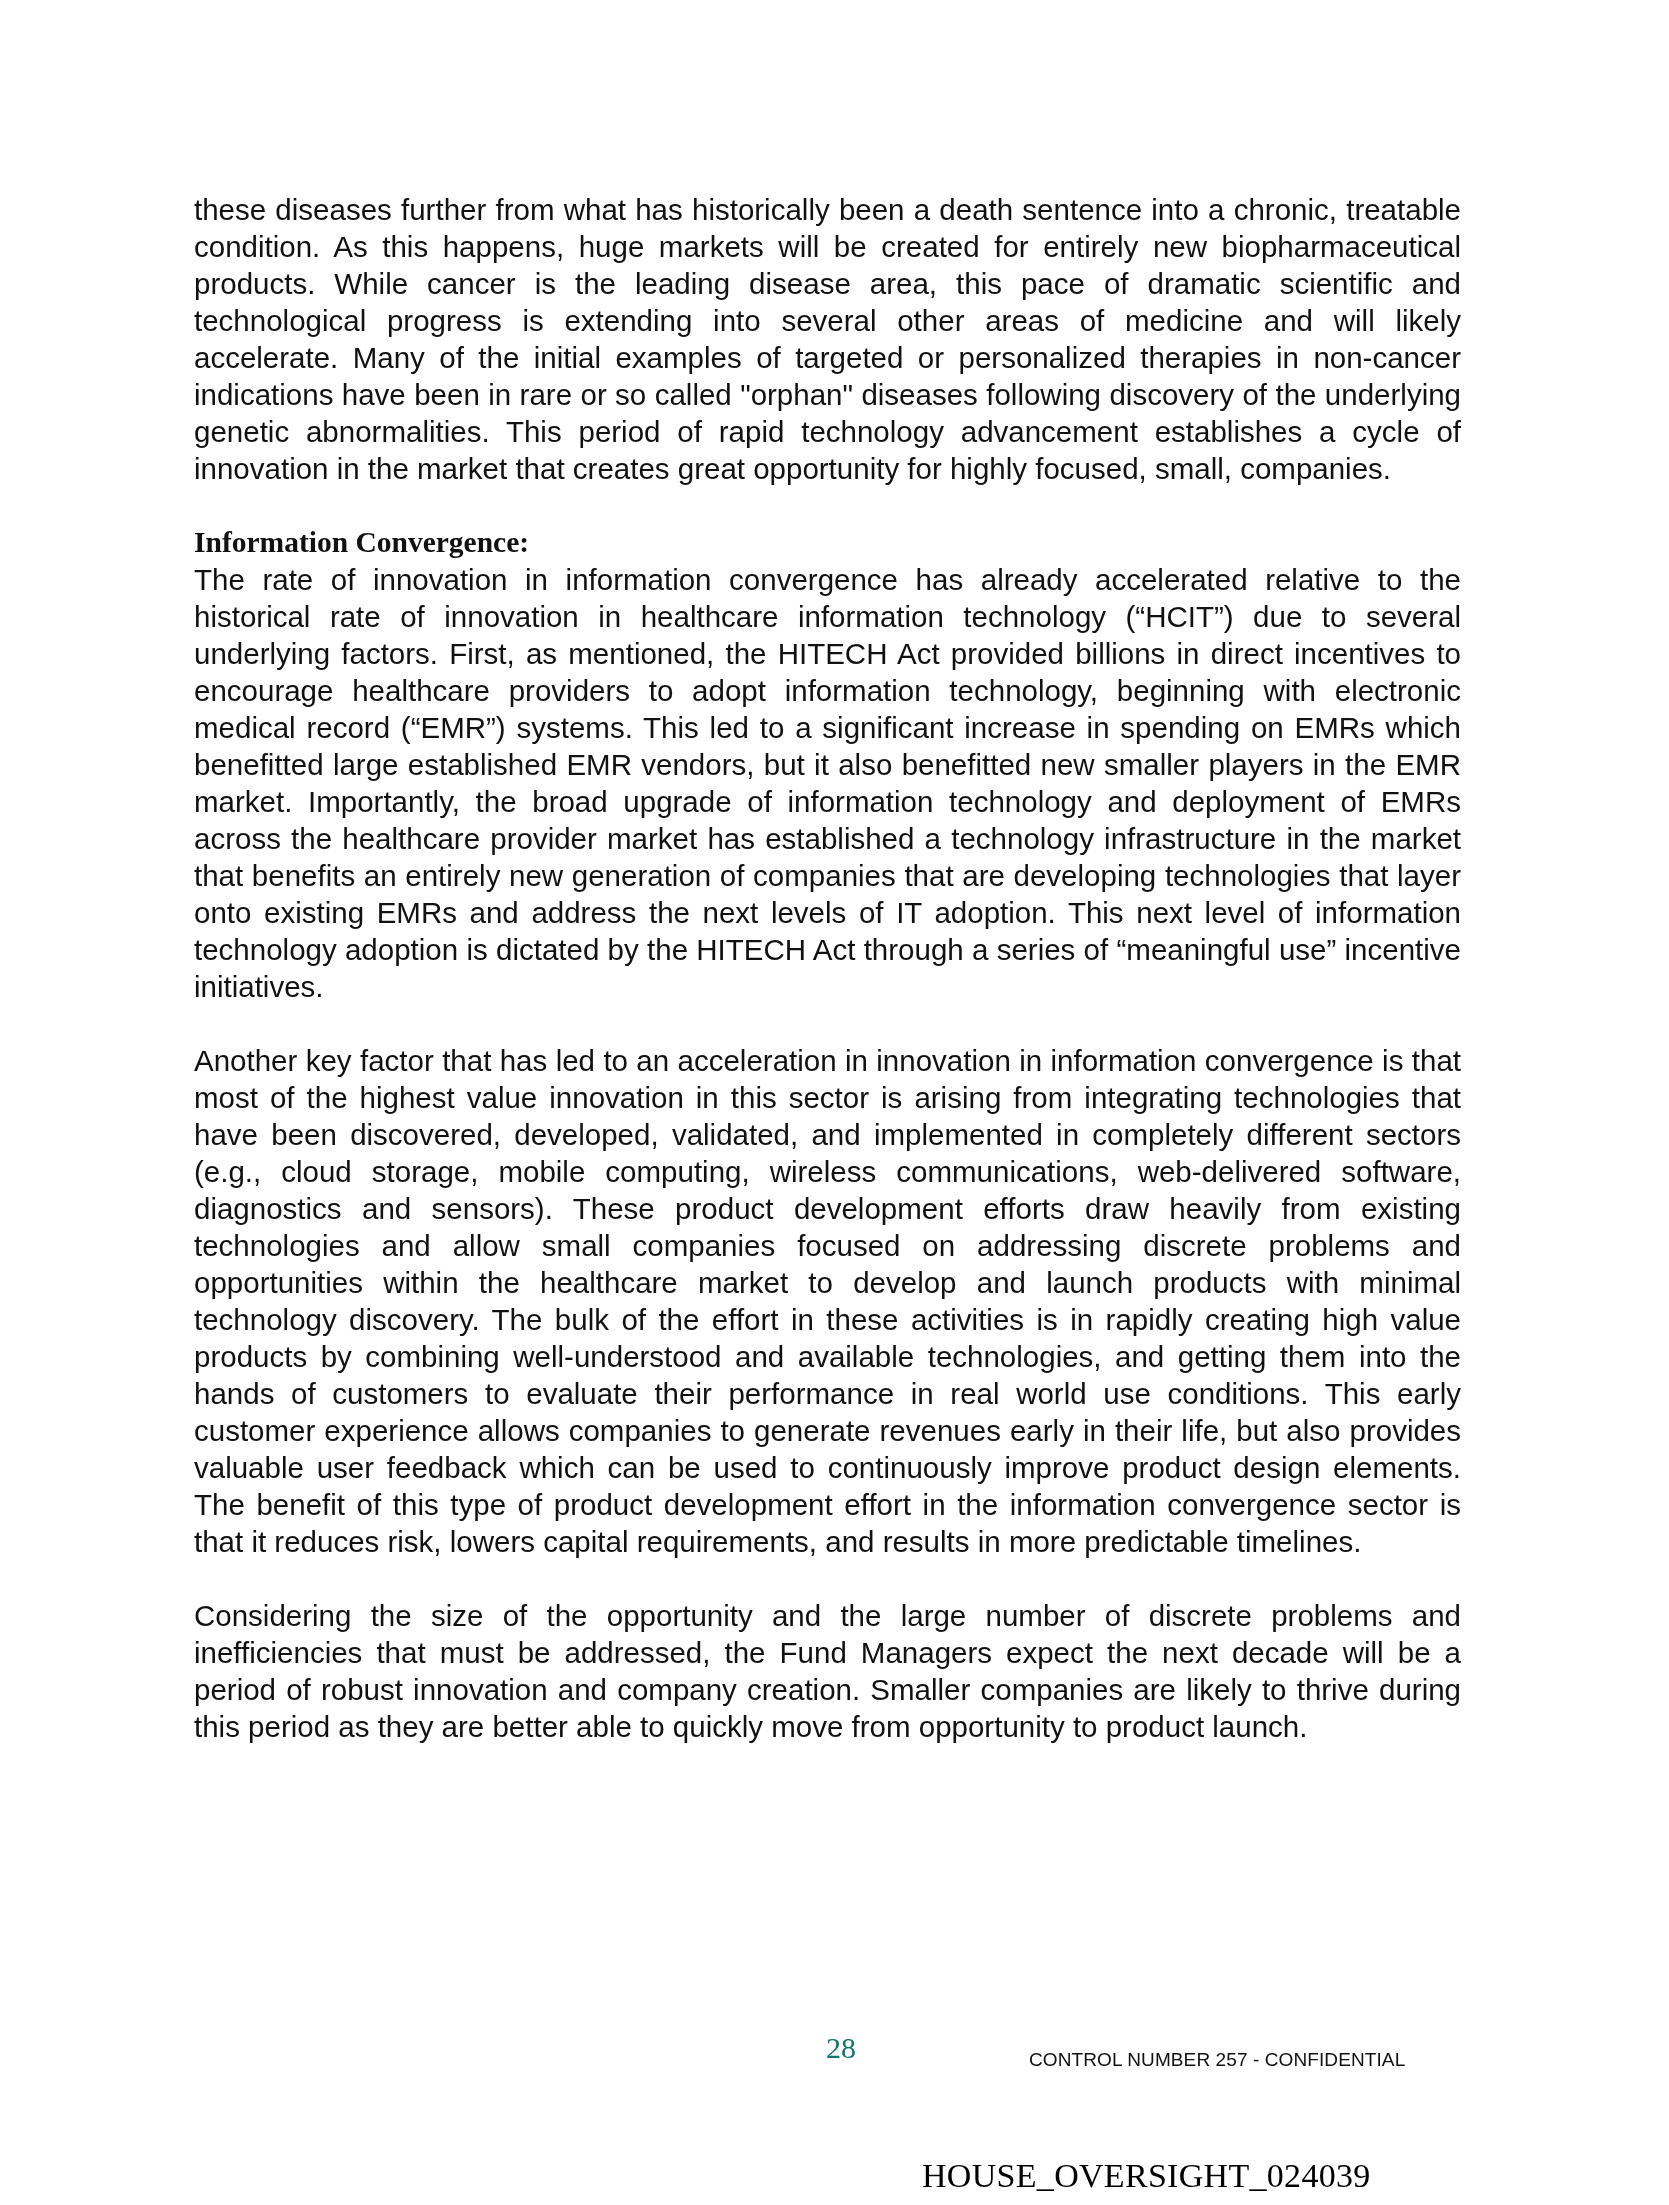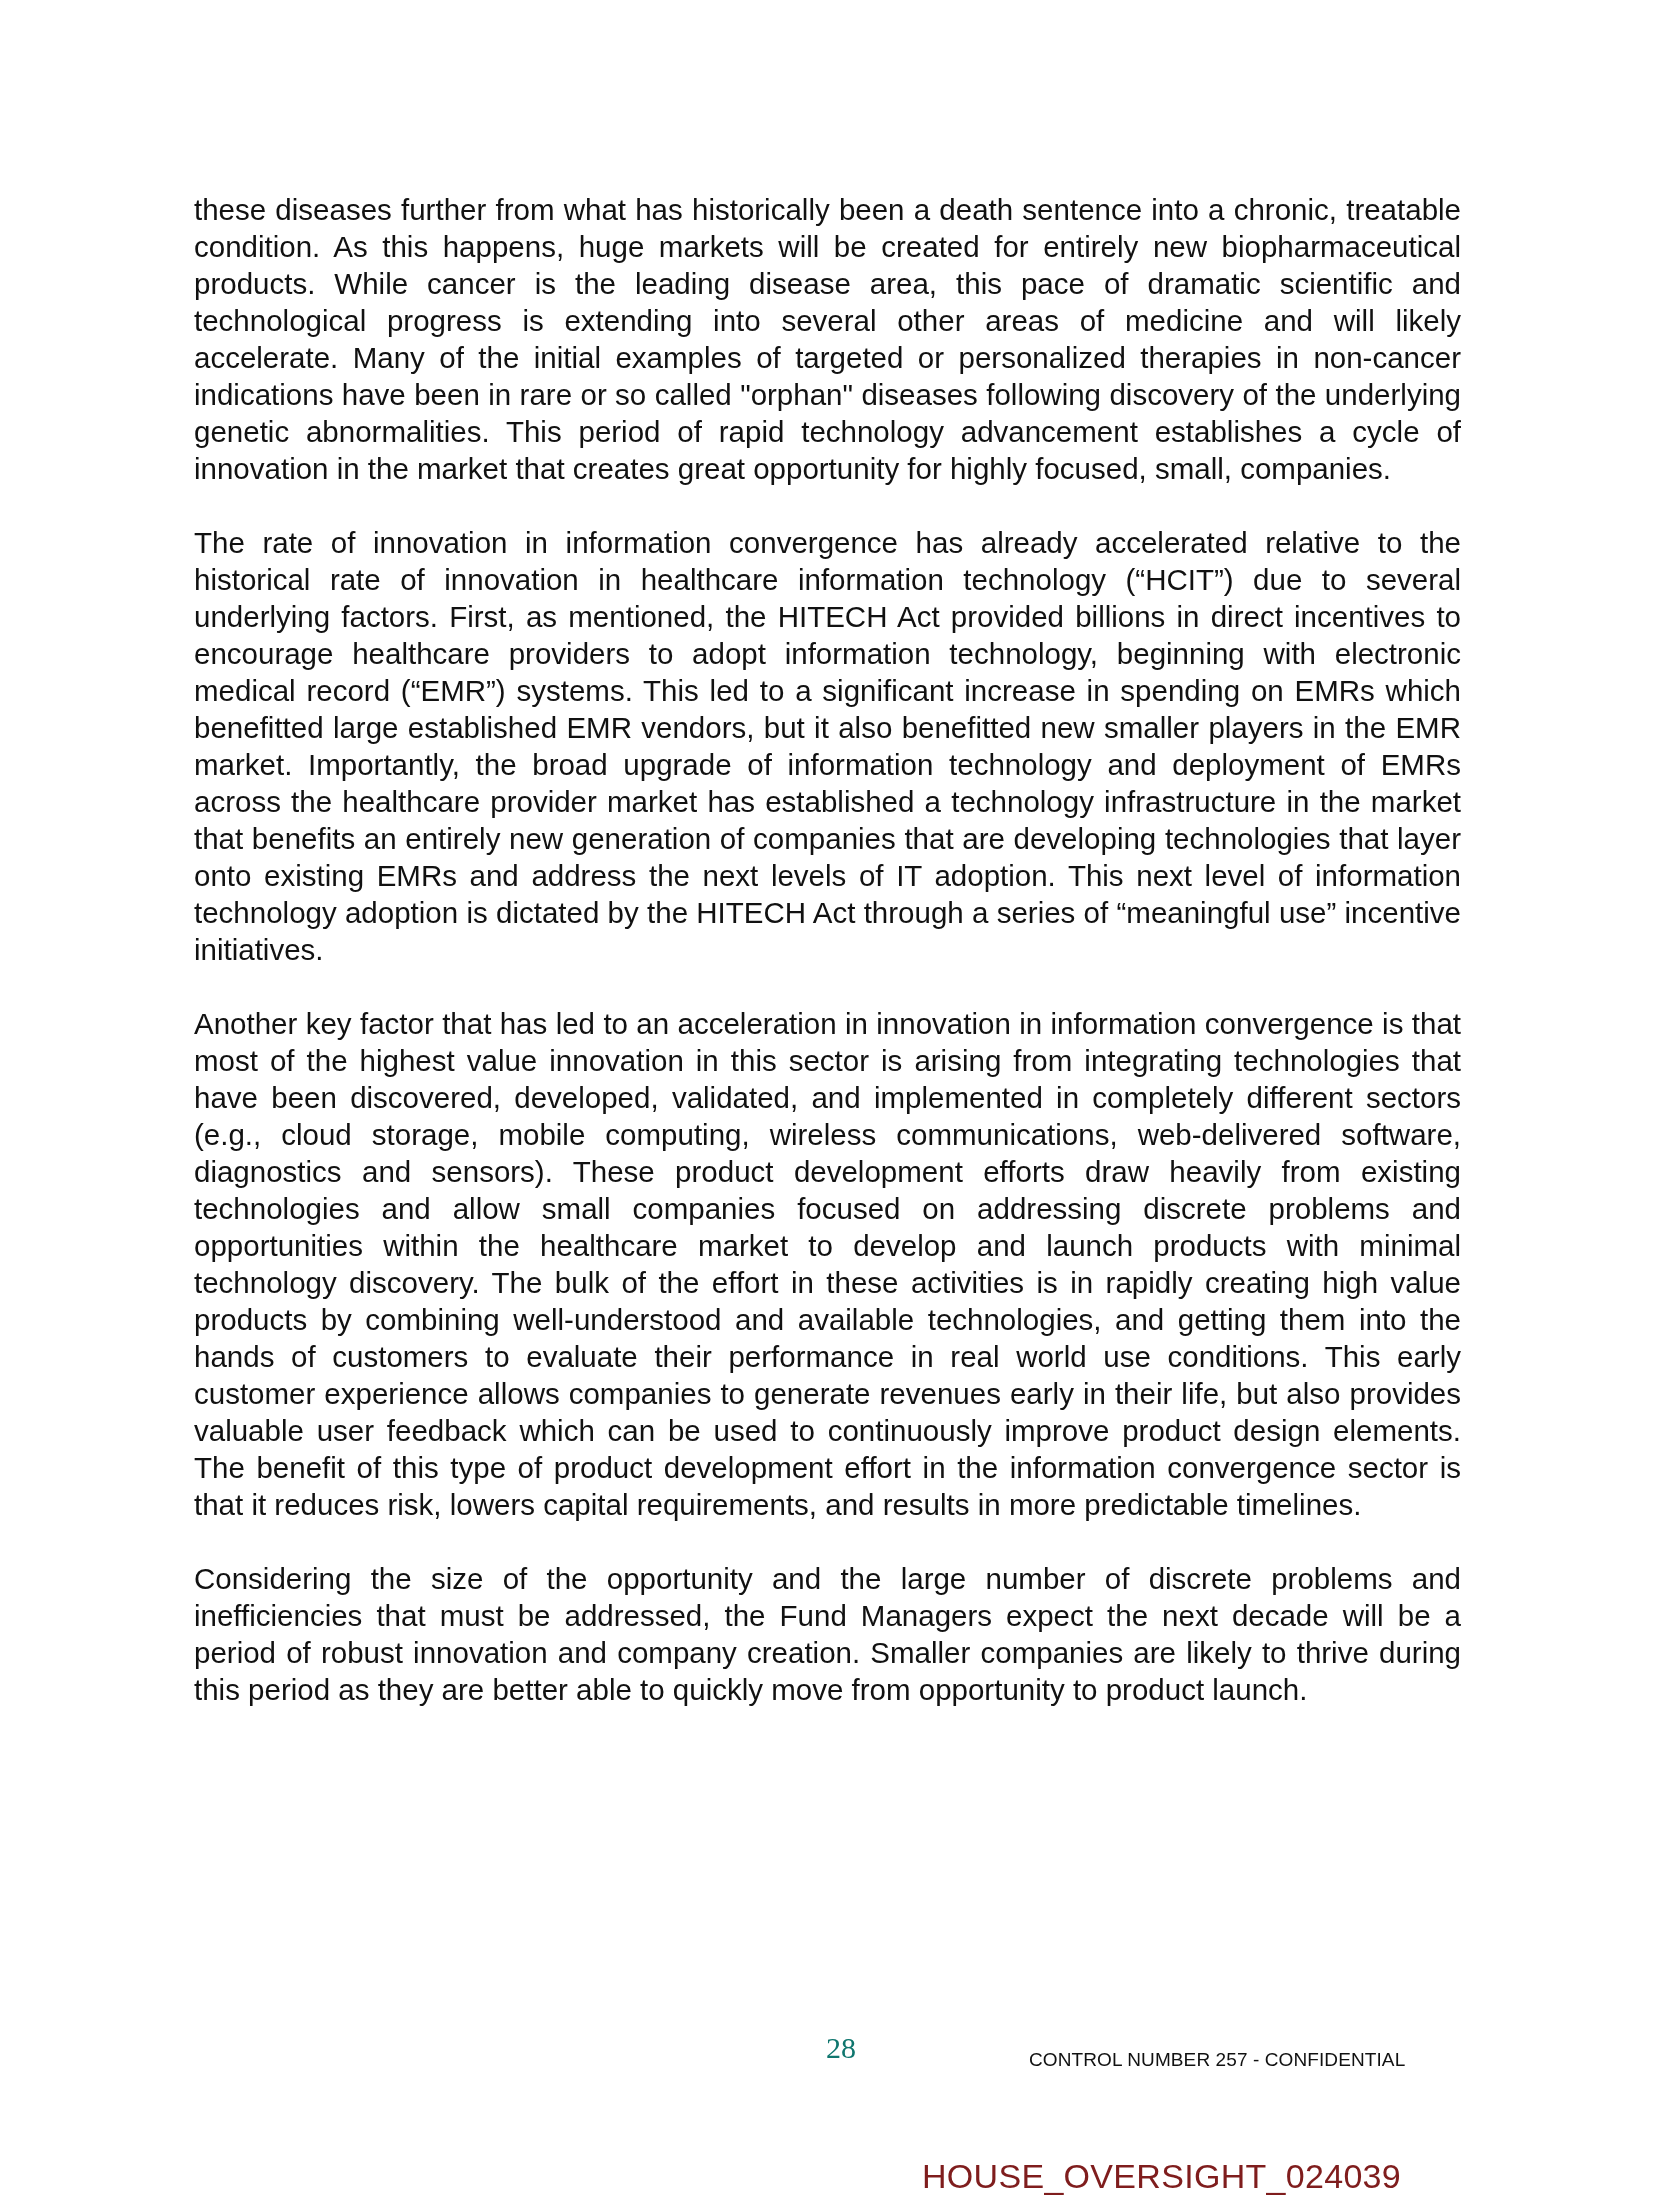--- a/index.html
+++ b/index.html
@@ -24,30 +24,31 @@
       font-family: "Liberation Serif", "DejaVu Serif", serif;
       font-size: 30px; color: #0f766e;
     }
     .control {
       position: absolute; left: 1029px; top: 2049px;
       font-family: "Liberation Sans", "DejaVu Sans", sans-serif;
       font-size: 19px; color: #111; letter-spacing: 0.1px;
     }
     .bates {
       position: absolute; left: 922px; top: 2157px;
-      font-family: Liberation Sans, sans-serif;
-      font-size: 34px; color: #7f1d1d; letter-spacing: 0.3px;
+      font-family: Liberation Serif, serif;
+      font-size: 34px; color: #000000; letter-spacing: 0.3px;
     }
   </style>
 </head>
 <body>
 
 <div class="page">
   <p class="para">these diseases further from what has historically been a death sentence into a chronic, treatable condition.  As this happens, huge markets will be created for entirely new biopharmaceutical products.  While cancer is the leading disease area, this pace of dramatic scientific and technological progress is extending into several other areas of medicine and will likely accelerate. Many of the initial examples of targeted or personalized therapies in non-cancer indications have been in rare or so called "orphan" diseases following discovery of the underlying genetic abnormalities.  This period of rapid technology advancement establishes a cycle of innovation in the market that creates great opportunity for highly focused, small, companies.</p>
   <div>
+    <p class="heading">Information Convergence:</p>
     <p class="para">The rate of innovation in information convergence has already accelerated relative to the historical rate of innovation in healthcare information technology (“HCIT”) due to several underlying factors.  First, as mentioned, the HITECH Act provided billions in direct incentives to encourage healthcare providers to adopt information technology, beginning with electronic medical record (“EMR”) systems.  This led to a significant increase in spending on EMRs which benefitted large established EMR vendors, but it also benefitted new smaller players in the EMR market.  Importantly, the broad upgrade of information technology and deployment of EMRs across the healthcare provider market has established a technology infrastructure in the market that benefits an entirely new generation of companies that are developing technologies that layer onto existing EMRs and address the next levels of IT adoption.  This next level of information technology adoption is dictated by the HITECH Act through a series of “meaningful use” incentive initiatives.</p>
     <p class="para">Another key factor that has led to an acceleration in innovation in information convergence is that most of the highest value innovation in this sector is arising from integrating technologies that have been discovered, developed, validated, and implemented in completely different sectors (e.g., cloud storage, mobile computing, wireless communications, web-delivered software, diagnostics and sensors).  These product development efforts draw heavily from existing technologies and allow small companies focused on addressing discrete problems and opportunities within the healthcare market to develop and launch products with minimal technology discovery.  The bulk of the effort in these activities is in rapidly creating high value products by combining well-understood and available technologies, and getting them into the hands of customers to evaluate their performance in real world use conditions.  This early customer experience allows companies to generate revenues early in their life, but also provides valuable user feedback which can be used to continuously improve product design elements.  The benefit of this type of product development effort in the information convergence sector is that it reduces risk, lowers capital requirements, and results in more predictable timelines.</p>
     <p class="para">Considering the size of the opportunity and the large number of discrete problems and inefficiencies that must be addressed, the Fund Managers expect the next decade will be a period of robust innovation and company creation.  Smaller companies are likely to thrive during this period as they are better able to quickly move from opportunity to product launch.</p>
   </div>
 </div>
 
 <div class="page-number">28</div>
 <div class="control">CONTROL NUMBER 257 - CONFIDENTIAL</div>
 <div class="bates">HOUSE_OVERSIGHT_024039</div>
 

